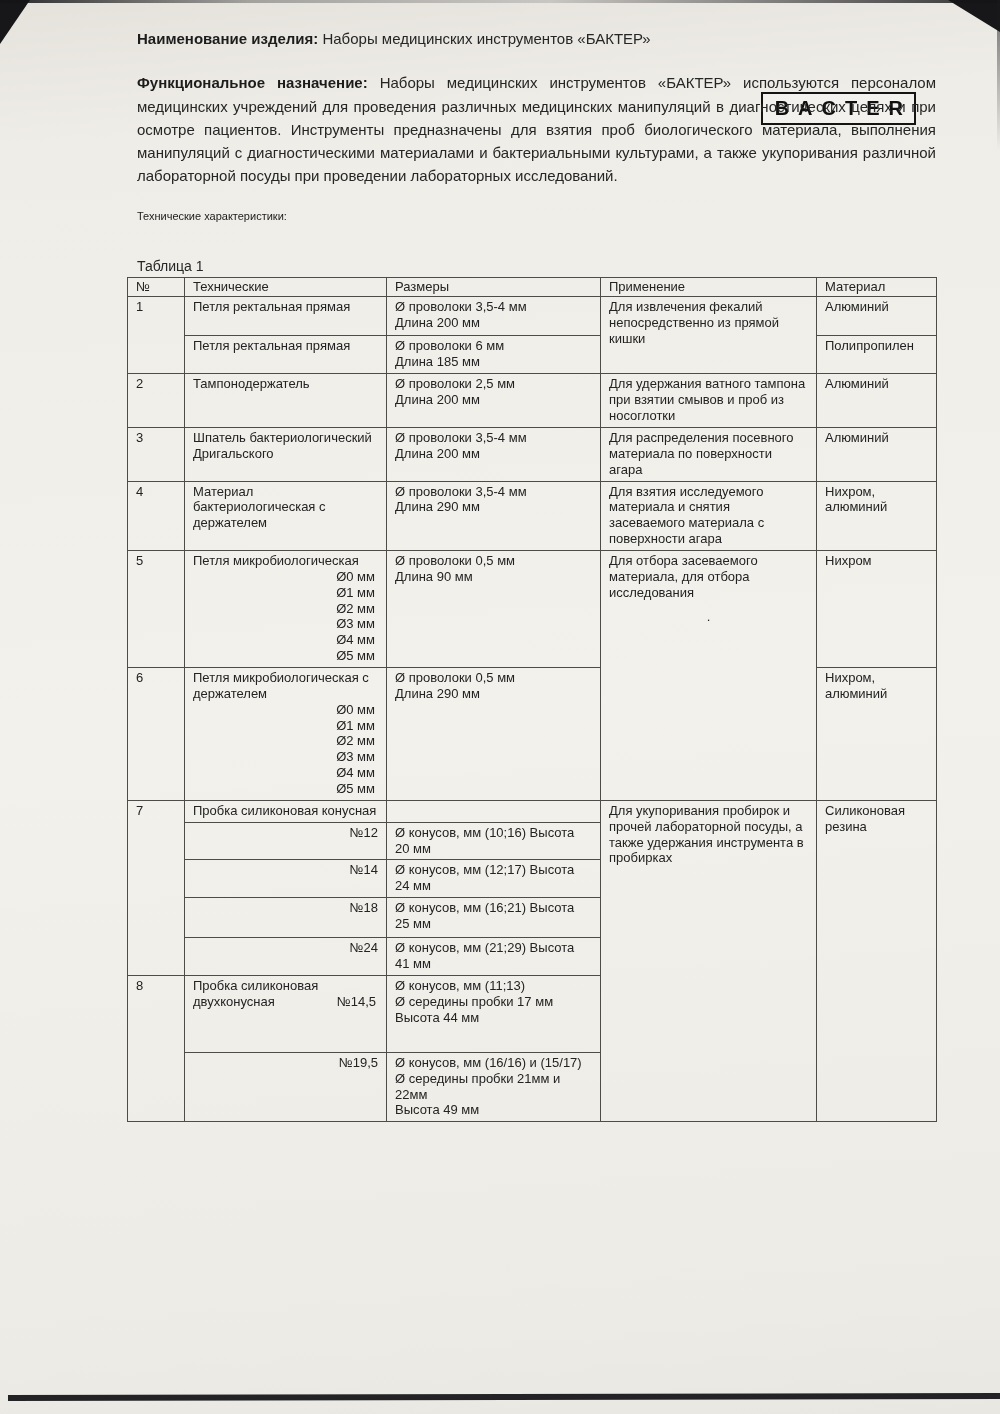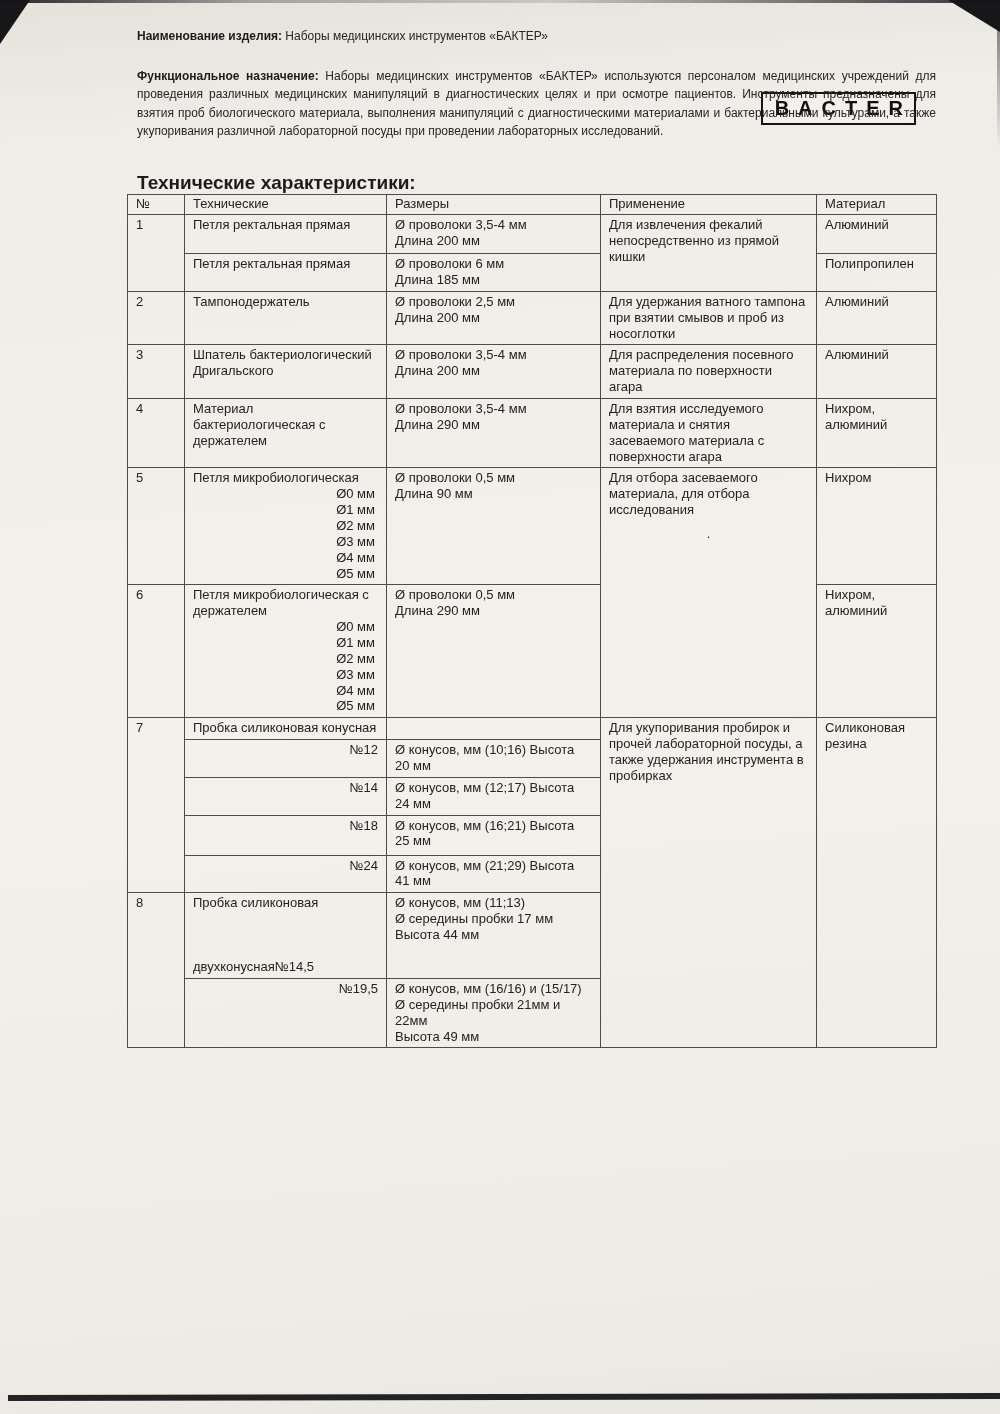--- a/index.html
+++ b/index.html
@@ -19,38 +19,38 @@
   .edge-top{position:absolute;top:0;left:0;right:0;height:3px;
     background:linear-gradient(90deg,rgba(20,20,22,.9),rgba(40,40,42,.35) 25%,rgba(60,60,62,.18) 55%,rgba(20,20,22,.85));}
   .edge-right{position:absolute;top:0;right:0;width:3px;height:150px;
     background:linear-gradient(180deg,rgba(25,25,28,.6),rgba(25,25,28,0));}
   .bottom-band{position:absolute;left:8px;right:0;top:1394px;height:6px;background:#232325;transform:rotate(-0.12deg);}
   
   .content{position:absolute;left:137px;right:64px;top:0;}
   .doc-title{margin-top:108px;font-size:14.5px;font-weight:400;letter-spacing:.4px;color:#1f1f1f;}
   .logo-box{position:absolute;top:92px;right:84px;border:2px solid #141414;
     padding:3px 2px 3px 12px;font-size:20px;font-weight:700;letter-spacing:9px;color:#101010;background:rgba(255,255,255,.25);}
-  .para{margin-top:21px;font-size:12px;line-height:1.55;text-align:justify;color:#262626;}
+  .para{margin-top:21px;font-size:15px;line-height:1.55;text-align:justify;color:#262626;}
   .para.first{margin-top:27px;text-align:left;}
   .para.area{margin-top:27px;}
   .label{font-weight:700;color:#1c1c1c;}
-  .tech-label{margin-top:31px;font-size:19px;font-weight:700;color:#1c1c1c;}
+  .tech-label{margin-top:22px;font-size:11px;font-weight:400;color:#1c1c1c;}
   .table-caption{margin-top:36px;margin-bottom:3px;font-size:14px;color:#262626;}
   
   table.spec{border-collapse:collapse;table-layout:fixed;width:calc(100% + 10px);margin-left:-10px;
     font-size:13px;line-height:1.22;color:#232323;}
   table.spec td{border:1px solid #4e4c49;padding:2px 8px 3px;vertical-align:top;word-wrap:break-word;}
   tr.h{height:19px;}
   tr.h td{padding:1px 8px 2px;}
   td.t-num{padding-left:9px;}
   .pre{white-space:pre-line;}
   .right{text-align:right;padding-right:10px;}
   td.mid{vertical-align:middle;}
   .variants{text-align:right;padding-right:3px;white-space:pre-line;}
-  .split{display:flex;padding-right:2px;margin-top:48px;}
+  .split{display:flex;justify-content:space-between;padding-right:2px;}
   .stray{text-align:center;margin-top:8px;}
   col.c-num{width:57px;} col.c-name{width:202px;} col.c-size{width:214px;} col.c-app{width:216px;} col.c-mat{width:120px;}
   tr.rh-1a{height:39px;} tr.rh-1b{height:38px;} tr.rh-7h{height:20px;}
   tr.rh-7s{height:33px;} tr.rh-7s3{height:40px;} tr.rh-8a{height:77px;} tr.rh-8b{height:50px;}
 </style>
 </head>
 <body>
 
 <div class="page">
 
@@ -67,20 +67,21 @@
   <div class="content">
 
 
     <p class="para first"><span class="label">Наименование изделия:</span> <span>Наборы медицинских инструментов «БАКТЕР»</span></p>
 
     <p class="para"><span class="label">Функциональное назначение:</span> <span>Наборы медицинских инструментов «БАКТЕР» используются персоналом медицинских учреждений для проведения различных медицинских манипуляций в диагностических целях и при осмотре пациентов. Инструменты предназначены для взятия проб биологического материала, выполнения манипуляций с диагностическими материалами и бактериальными культурами, а также укупоривания различной лабораторной посуды при проведении лабораторных исследований.</span></p>
 
 
     <div class="tech-label">Технические характеристики:</div>
 
+    <div class="table-caption">Таблица 1</div>
 
     <table class="spec">
       <colgroup>
         <col class="c-num">
           <col class="c-name">
           <col class="c-size">
           <col class="c-app">
           <col class="c-mat">
       </colgroup>
       <tbody>

